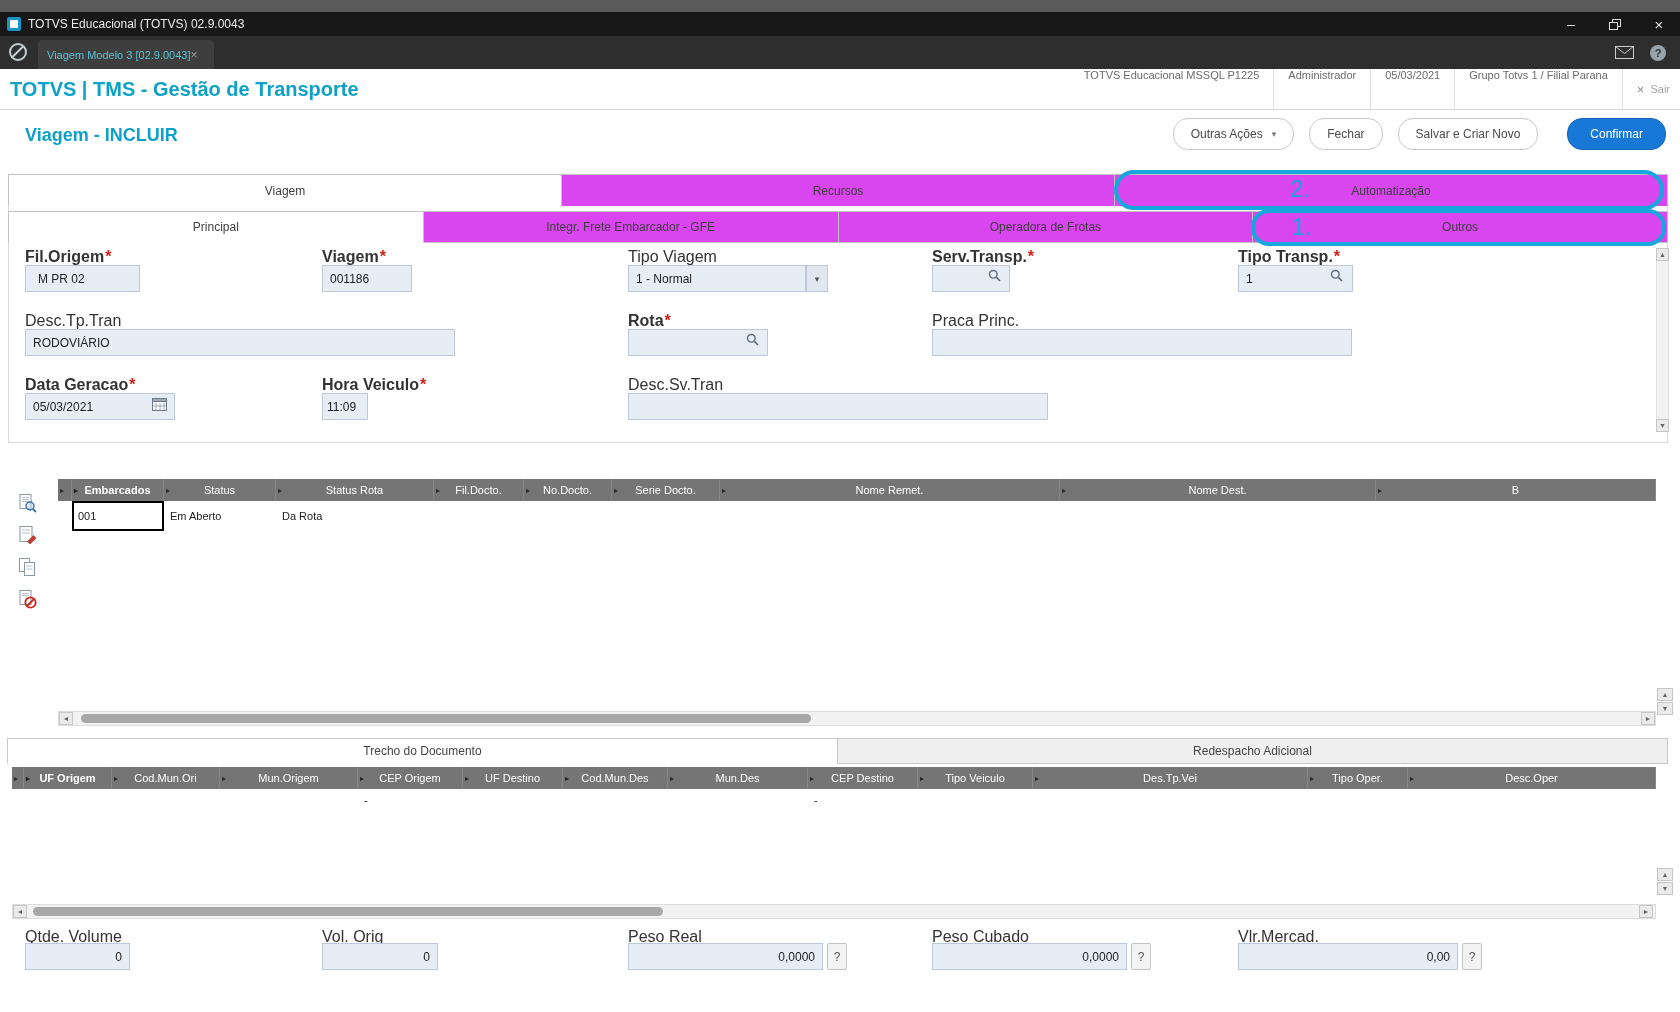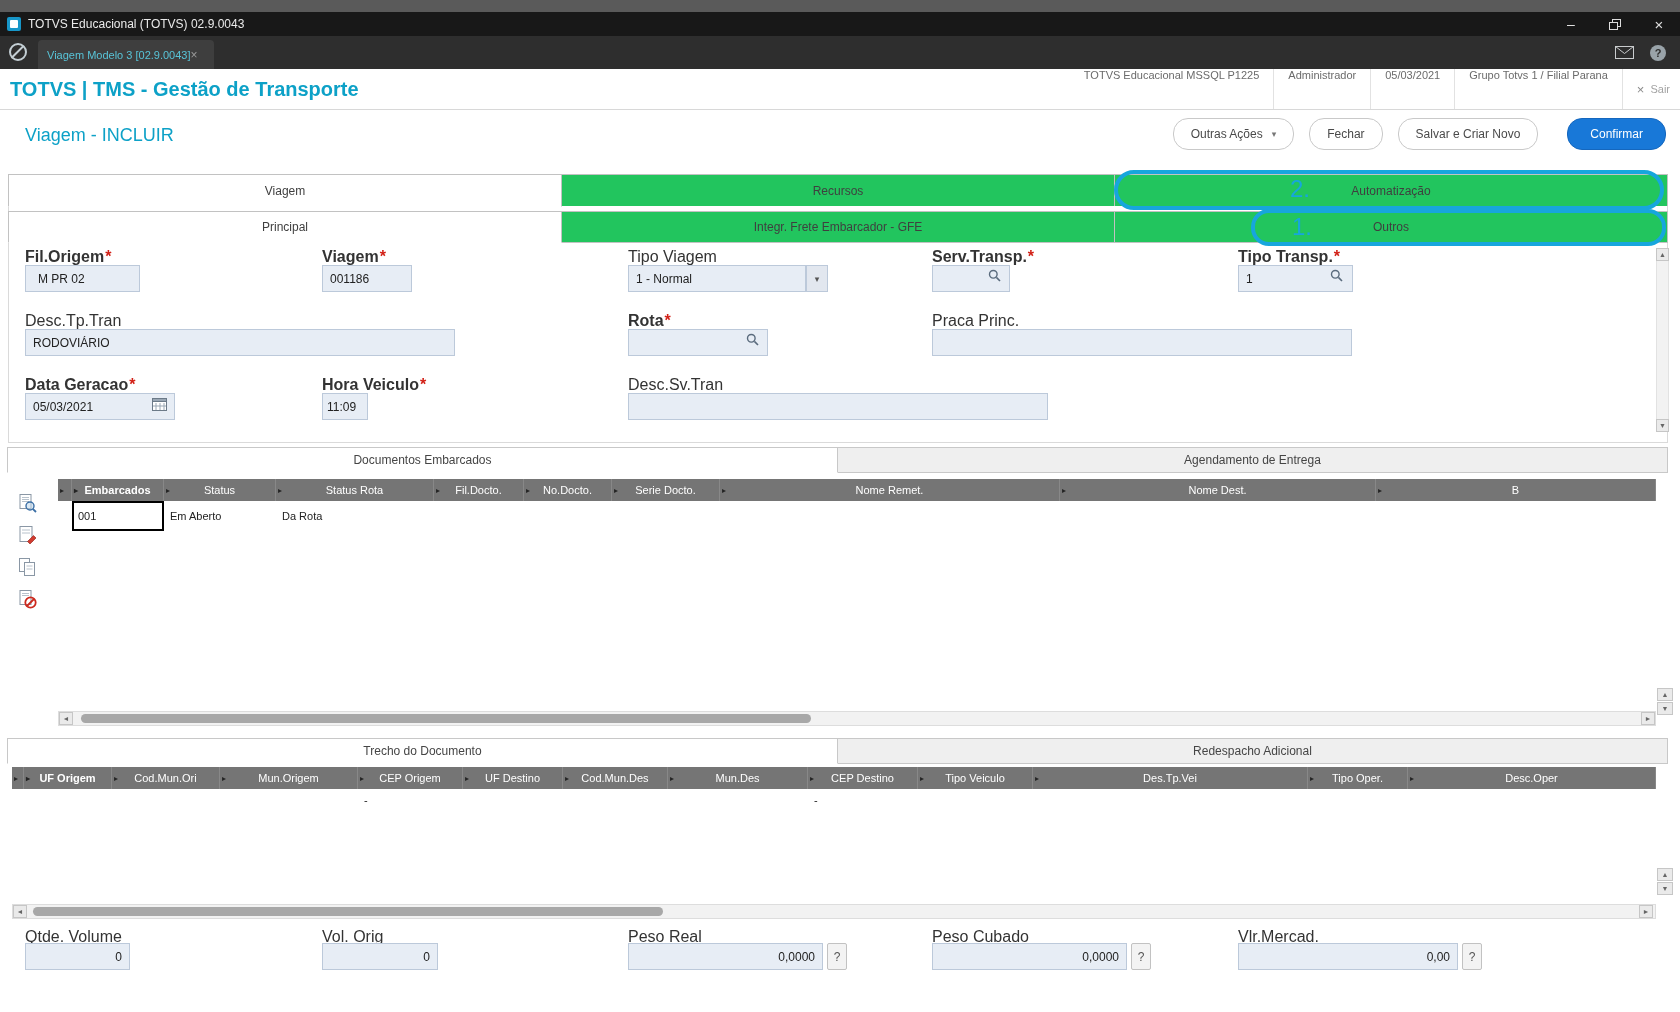--- a/index.html
+++ b/index.html
@@ -26,28 +26,28 @@
 .tabbar-right{position:absolute;right:14px;top:0;height:33px;display:flex;align-items:center;gap:16px}
 .helpicon{width:16px;height:16px;border-radius:50%;background:#99a3a9;color:#2e2e2e;font-size:11px;font-weight:bold;display:flex;align-items:center;justify-content:center}
 
 .appheader{position:absolute;left:0;top:57px;width:100%;height:41px;background:#fff;border-bottom:1px solid #d8d8d8}
 .apptitle{position:absolute;left:10px;top:9px;font-size:20px;font-weight:bold;color:#0da1c7}
 .headinfo{position:absolute;right:10px;top:0;height:40px;display:flex;font-size:11px;color:#6b6b6b}
 .headinfo .it{padding:0 14px;border-right:1px solid #e2e2e2;white-space:nowrap}
 .headinfo .exit{padding:0 0 0 14px;display:flex;gap:6px;align-items:center;color:#a3a3a3}
 .headinfo .exit .x{color:#8a8a8a;font-size:13px}
 
-.pagetitle{position:absolute;left:25px;top:113px;font-size:18px;color:#0da1c7;font-weight:400}
+.pagetitle{position:absolute;left:25px;top:113px;font-size:18px;color:#0da1c7;font-weight:700}
 .actions{position:absolute;right:14px;top:106px;display:flex;gap:15px;align-items:center}
 .btn{height:32px;background:#fff;border:1px solid #c9c9c9;border-radius:15px;font-size:12px;color:#4a4a4a;display:flex;align-items:center;justify-content:center;padding:0 17px;white-space:nowrap}
 .btn .caret{margin-left:9px;font-size:9px;color:#777}
 .btn.primary{background:#1878d8;border-color:#1567be;color:#fff;padding:0 22px;margin-left:14px}
 
 .tabstrip{position:absolute;display:flex}
-.ftab{flex:1;display:flex;align-items:center;justify-content:center;font-size:12px;color:#3f3f3f;background:#22c55e;border:1px solid #c2c2c2;margin-left:-1px;white-space:nowrap}
+.ftab{flex:1;display:flex;align-items:center;justify-content:center;font-size:12px;color:#3f3f3f;background:#d946ef;border:1px solid #c2c2c2;margin-left:-1px;white-space:nowrap}
 .ftab:first-child{margin-left:0}
 .ftab.on{background:#fff;border-bottom-color:#fff;z-index:2}
 .panel{position:absolute;border:1px solid #dadada;border-top:none;background:#fff}
 
 .lbl{position:absolute;font-size:16px;color:#333;white-space:nowrap}
 .lbl.b{font-weight:bold}
 .req{color:#d22016;margin-left:1px}
 input.fld{position:absolute;height:27px;background:#e7edf5;border:1px solid #bcc9da;font-size:12px;color:#222;padding:0 7px;font-family:inherit;outline:none}
 input.fld.ra{text-align:right}
 .inbtn{position:absolute;display:flex;align-items:center;justify-content:center;background:transparent;border:none}
@@ -142,20 +142,21 @@
     <div class="ftab on">Viagem</div>
     <div class="ftab">Recursos</div>
     <div class="ftab">Automatização</div>
   </div>
 
   <div class="panel" style="left:8px;top:194px;width:1660px;height:237px"></div>
 
   <div class="tabstrip" style="left:8px;top:199px;width:1660px;height:32px">
     <div class="ftab on">Principal</div>
     <div class="ftab">Integr. Frete Embarcador - GFE</div>
+    <div class="ftab">Operadora de Frotas</div>
     <div class="ftab">Outros</div>
   </div>
 
   <div class="lbl b" style="left:25px;top:236px"><span>Fil.Origem</span><span class="req">*</span></div>
   <input class="fld" style="left: 25px; top: 253px; width: 115px; padding-left: 12px;" value="M PR 02">
   <div class="lbl b" style="left:322px;top:236px"><span>Viagem</span><span class="req">*</span></div>
   <input class="fld" style="left: 322px; top: 253px; width: 90px;" value="001186">
   <div class="lbl" style="left:628px;top:236px"><span>Tipo Viagem</span></div>
   <input class="fld" style="left: 628px; top: 253px; width: 178px;" value="1 - Normal">
   <span class="selbtn" style="left:806px;top:253px">
@@ -205,24 +206,20 @@
   </button>
   <div class="lbl b" style="left:322px;top:364px"><span>Hora Veiculo</span><span class="req">*</span></div>
   <input class="fld" style="left: 322px; top: 381px; width: 46px; padding: 0px 4px;" value="11:09">
   <div class="lbl" style="left:628px;top:364px"><span>Desc.Sv.Tran</span></div>
   <input class="fld" style="left: 628px; top: 381px; width: 420px;">
 
   <div class="vscroll" style="left:1656px;top:236px;height:184px"></div>
   <span class="sbtn" style="left:1656px;top:236px;width:13px;height:13px">▲</span>
   <span class="sbtn" style="left:1656px;top:407px;width:13px;height:13px">▼</span>
 
-  <div class="tabstrip" style="left:8px;top:435px;width:1660px;height:26px">
-    <div class="sectab on">Documentos Embarcados</div>
-    <div class="sectab">Agendamento de Entrega</div>
-  </div>
 
   <button class="bicon" style="top:478px">
     <svg width="21" height="21" viewBox="0 0 21 21">
         <rect x="3" y="1.5" width="11" height="14" fill="#fff" stroke="#8a97a5"></rect>
         <line x1="5" y1="4.5" x2="12" y2="4.5" stroke="#b8c2cc"></line>
         <line x1="5" y1="6.5" x2="12" y2="6.5" stroke="#b8c2cc"></line>
         <line x1="5" y1="8.5" x2="12" y2="8.5" stroke="#b8c2cc"></line>
         <circle cx="13" cy="13" r="4" fill="rgba(190,215,235,0.55)" stroke="#3a6ea5" stroke-width="1.4"></circle>
         <line x1="15.8" y1="15.8" x2="19" y2="19" stroke="#3a6ea5" stroke-width="1.8"></line>
       </svg>

